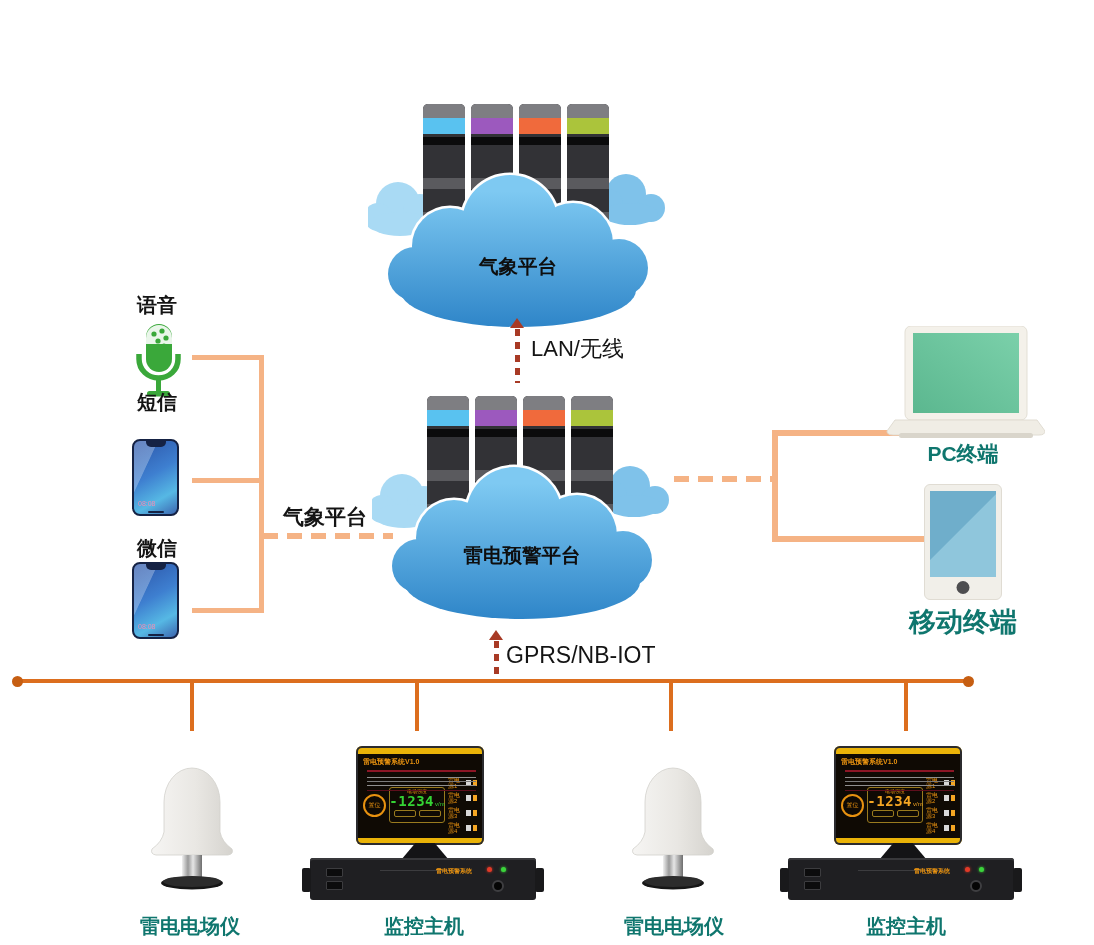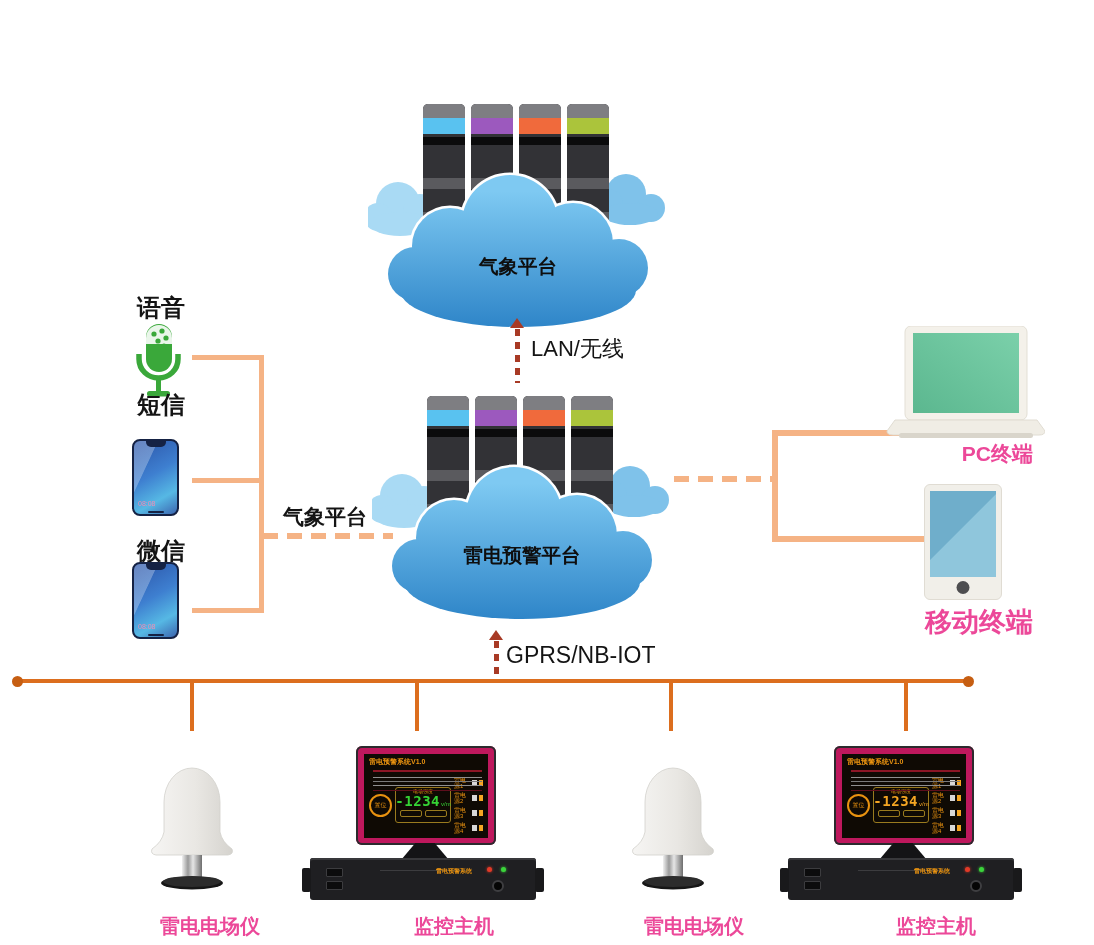--- a/index.html
+++ b/index.html
@@ -14,22 +14,22 @@
   .dash-h{position:absolute;height:6px;
           background:repeating-linear-gradient(90deg,#F5B385 0 15px,transparent 15px 24px);}
   .bus{position:absolute;height:4px;background:#DC6E1E;}
   .bus-dot{position:absolute;width:11px;height:11px;border-radius:50%;background:#C65E12;}
   .drop{position:absolute;width:4px;background:#DC6E1E;}
   .arrow-dash{position:absolute;width:5px;
           background:repeating-linear-gradient(180deg,#A83A25 0 7px,transparent 7px 13px);}
   .arrow-head{position:absolute;width:0;height:0;border-left:7px solid transparent;
           border-right:7px solid transparent;border-bottom:10px solid #A83A25;}
   
-  .zh-label{position:absolute;font-size:20px;font-weight:600;color:#ec4899;text-align:right;width:140px;}
-  .zh-small{position:absolute;font-size:24px;font-weight:600;color:#141414;}
+  .zh-label{position:absolute;font-size:20px;font-weight:600;color:#0f766e;text-align:center;width:140px;}
+  .zh-small{position:absolute;font-size:20px;font-weight:600;color:#141414;}
   .link-label{position:absolute;font-size:22px;font-weight:400;color:#141414;}
   
   .phone{position:absolute;width:47px;height:77px;border:2px solid #152244;border-radius:8px;
          background:linear-gradient(150deg,#2C55A8 0%,#3E7FD0 45%,#56B8E4 75%,#3C66B0 100%);
          box-sizing:border-box;overflow:hidden;}
   .phone .sheen{position:absolute;left:-12px;top:-10px;width:45px;height:95px;
          background:linear-gradient(115deg,rgba(255,255,255,.28) 0 45%,rgba(255,255,255,0) 46%);}
   .phone .notch{position:absolute;left:50%;top:0;transform:translateX(-50%);width:20px;height:6px;
          background:#152244;border-radius:0 0 5px 5px;}
   .phone .ptime{position:absolute;left:4px;bottom:7px;font-size:7px;color:#F08CB4;}
@@ -37,21 +37,21 @@
          width:16px;height:2px;background:#152244;border-radius:1px;}
   
   .tablet{position:absolute;width:78px;height:116px;background:#F1EFE9;border:1px solid #E0DCD3;
          border-radius:6px;box-sizing:border-box;}
   .tablet .tscreen{position:absolute;left:5px;top:6px;right:5px;bottom:22px;
          background:linear-gradient(135deg,#6FAECB 0 45%,#8FC6DC 46% 100%);}
   .tablet .homebtn{position:absolute;left:50%;bottom:5px;transform:translateX(-50%);
          width:13px;height:13px;border-radius:50%;background:#4E4E50;}
   
   .monitor{position:absolute;width:230px;height:160px;}
-  .mon-bezel{position:absolute;left:48px;top:0;width:140px;height:99px;background:#be185d;
+  .mon-bezel{position:absolute;left:48px;top:0;width:128px;height:99px;background:#eab308;
          border-radius:6px;box-shadow:inset 0 0 0 2px #2B2B2E;display:flex;align-items:center;justify-content:center;}
   .mon-screen{width:124px;height:84px;background:#0F0A04;display:flex;flex-direction:column;
          padding:4px 5px;box-sizing:border-box;}
   .scr-title{color:#E89210;font-size:7px;font-weight:700;line-height:1;}
   .scr-chart{margin-top:3px;height:25px;position:relative;}
   .cl{position:absolute;left:4px;right:1px;height:1px;}
   .cl.r1{top:2px;background:#8B1525;height:2px;}
   .cl.g1{top:9px;background:#8F8F8F;}
   .cl.g2{top:13px;background:#7A7A7A;}
   .cl.g3{top:17px;background:#8F8F8F;}

